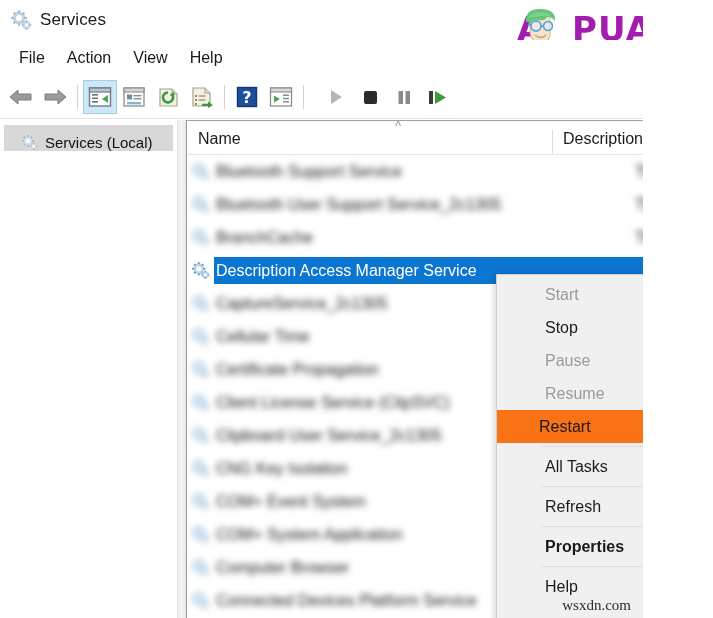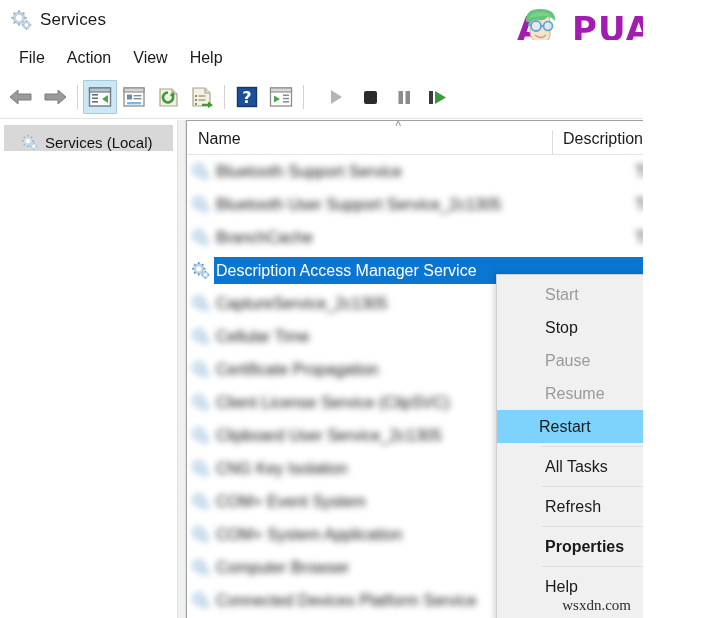--- a/index.html
+++ b/index.html
@@ -151,21 +151,21 @@
     z-index: 40;
     padding-top: 3px;
   }
   .mi {
     height: 33px; display: flex; align-items: center;
     padding-left: 48px; font-size: 16px; color: #1a1a1a;
     position: relative;
   }
   .mi.disabled { color: #9a9a9a; }
   .mi.bold { font-weight: bold; }
-  .mi.highlight { background: #7dd3fc; padding-left: 42px; }
+  .mi.highlight { background: #f97316; padding-left: 42px; }
   .mi .submenu-arrow {
     position: absolute; right: 22px; font-size: 13px; color: #4a4a4a;
   }
   .msep {
     height: 1px; background: #dcdcdc; margin: 3px 0 3px 44px;
   }
   .watermark {
     position: absolute; right: 12px; bottom: 4px;
     font-size: 15px; color: #2c2c2c; z-index: 60;
     font-family: "Liberation Serif", serif;

